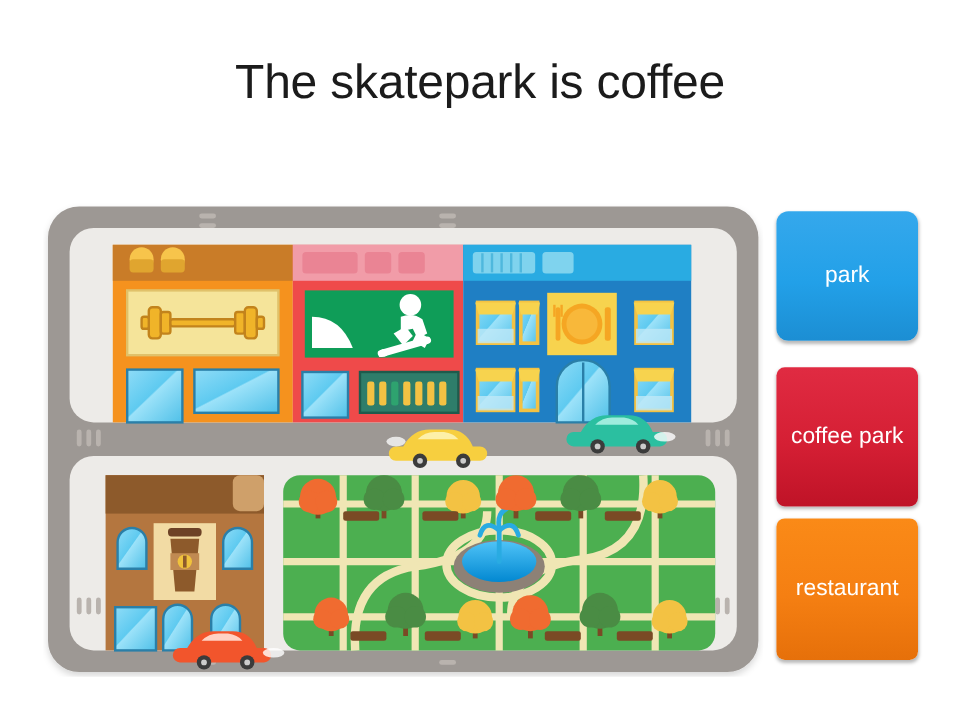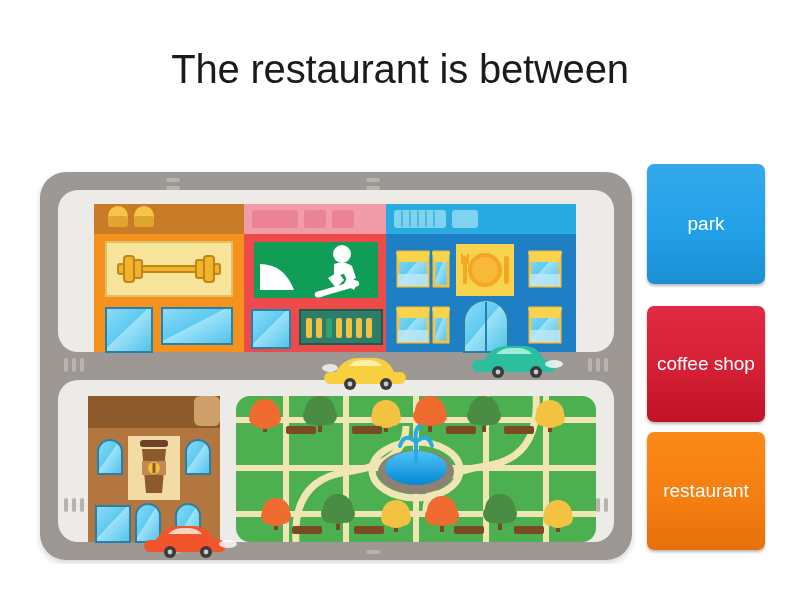--- a/index.html
+++ b/index.html
@@ -35,45 +35,45 @@
     font-weight: 400;
     line-height: 1.17;
     text-align: center;
     display: flex;
     align-items: center;
     justify-content: center;
     box-shadow: 0 2px 3px rgba(0,0,0,0.28);
     cursor: pointer;
     user-select: none;
   }
-  #ans0 { top: 164px; height: 120px;
-    background: linear-gradient(180deg,#35a8ec 0%,#22a0e8 55%,#1c8ed3 100%); }
+  #ans0 { top: 176px; height: 108px;
+    background: linear-gradient(180deg,#35a8ec 0%,#22a0e8 55%,#1c8ed3 100%); border-radius: 10px; }
   #ans1 { top: 306px; height: 116px;
     background: linear-gradient(180deg,#e02b42 0%,#d51f34 55%,#bf1327 100%); }
   #ans2 { top: 432px; height: 118px;
     background: linear-gradient(180deg,#fa8a17 0%,#f57f12 55%,#e6700a 100%); }
 
   
   #art { position: absolute; left: 36px; top: 168px; width: 600px; height: 396px; }
   #art svg { display: block; width: 600px; height: 396px; }
 </style>
 </head>
 <body>
 
 <div id="stage">
 
   <div id="question">
-    <div>The restaurant is between</div>
+    <div>The skatepark is coffee</div>
   </div>
 
   <div class="answer" id="ans0">
     <span>park</span>
   </div>
   <div class="answer" id="ans1">
-    <span>coffee shop</span>
+    <span>coffee park</span>
   </div>
   <div class="answer" id="ans2">
     <span>restaurant</span>
   </div>
 
   <div id="art">
     <svg viewBox="0 0 600 396" xmlns="http://www.w3.org/2000/svg">
       <defs>
         <linearGradient id="glass" x1="0" y1="0" x2="1" y2="1">
           <stop offset="0%" stop-color="#8fdcf7"></stop>

